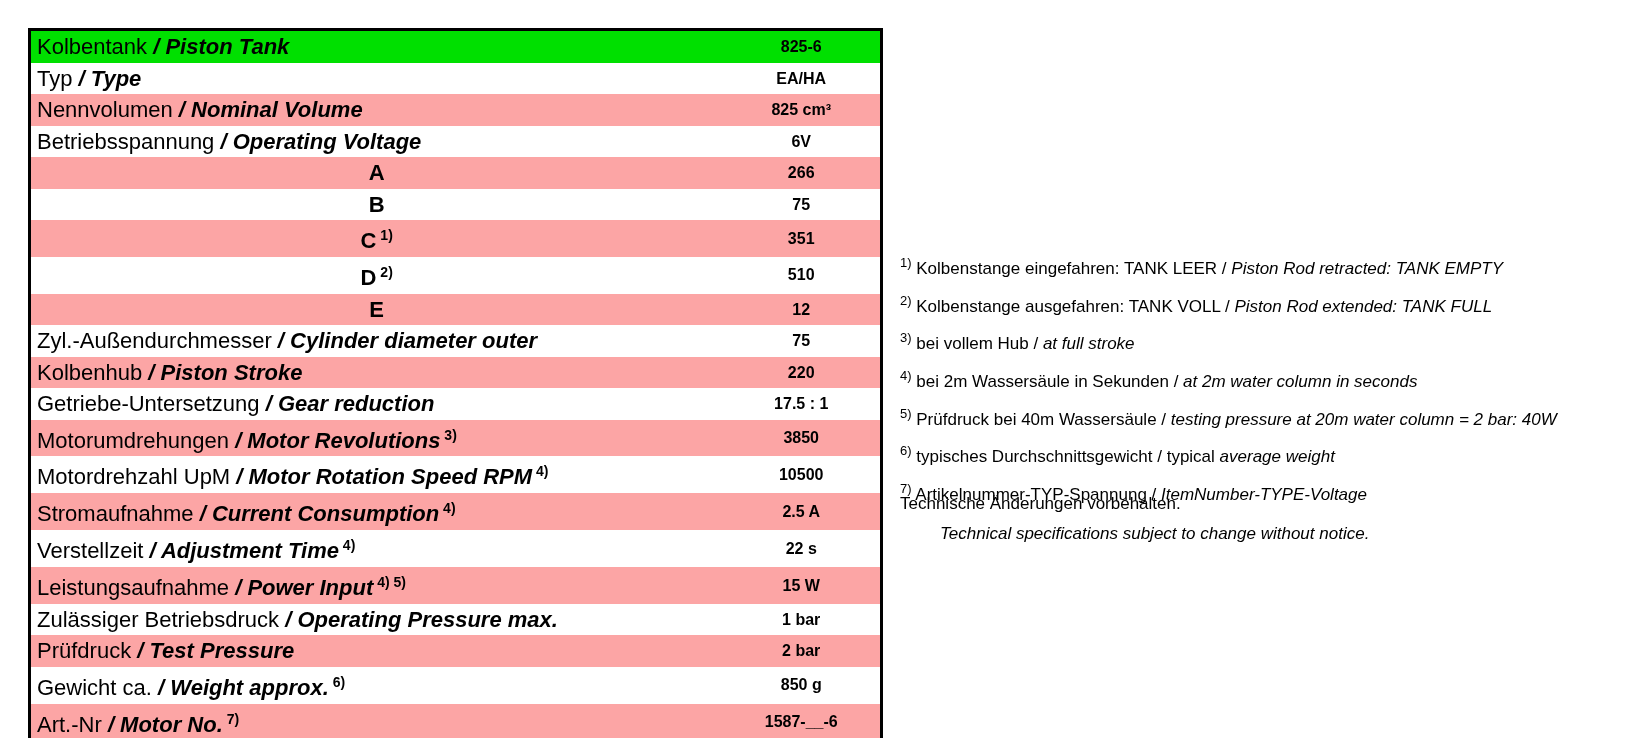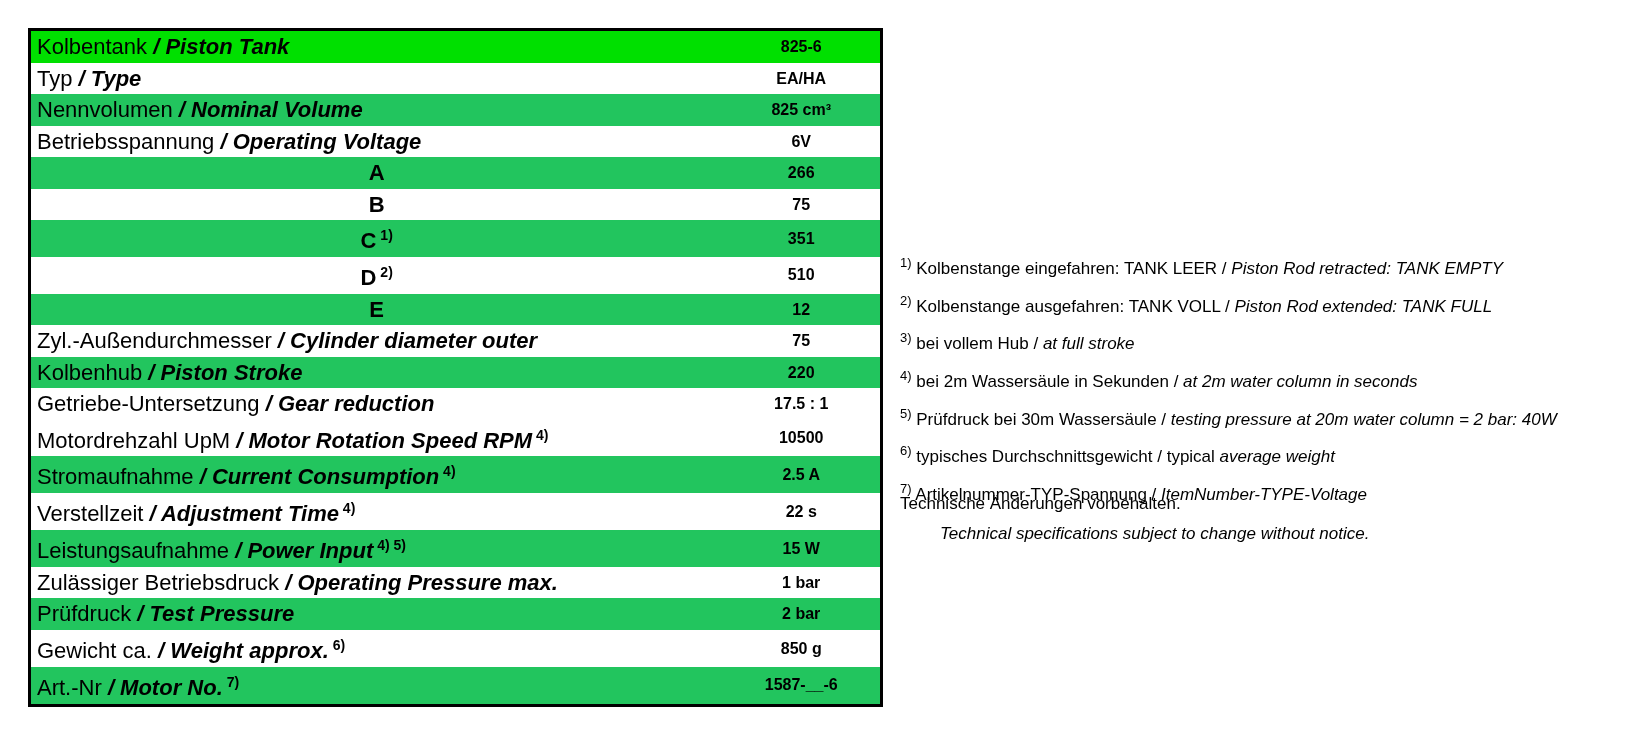--- a/index.html
+++ b/index.html
@@ -32,21 +32,21 @@
   }
   .spec-table td {
     padding: 0 6px;
     height: 31.5px;
     line-height: 31.5px;
     font-size: 22px;
     white-space: nowrap;
     vertical-align: middle;
   }
   .row-alt td {
-    background: #22c55e;
+    background: #fca5a5;
   }
   .row-head td {
     background: #00e000;
     font-weight: bold;
   }
   td.label {
     width: 700px;
     color: #000;
   }
   td.value {
@@ -164,20 +164,24 @@
           <td class="value">75</td>
         </tr>
         <tr class="row-alt">
           <td class="label"><span class="lbl-de">Kolbenhub</span><span class="lbl-sep"> / </span><span class="lbl-en">Piston Stroke</span></td>
           <td class="value">220</td>
         </tr>
         <tr class="">
           <td class="label"><span class="lbl-de">Getriebe-Untersetzung</span><span class="lbl-sep"> / </span><span class="lbl-en">Gear reduction</span></td>
           <td class="value">17.5 : 1</td>
         </tr>
+        <tr class="row-alt">
+          <td class="label"><span class="lbl-de">Motorumdrehungen</span><span class="lbl-sep"> / </span><span class="lbl-en">Motor Revolutions</span><span class="sup"> 3)</span></td>
+          <td class="value">3850</td>
+        </tr>
         <tr class="">
           <td class="label"><span class="lbl-de">Motordrehzahl UpM</span><span class="lbl-sep"> / </span><span class="lbl-en">Motor Rotation Speed RPM</span><span class="sup"> 4)</span></td>
           <td class="value">10500</td>
         </tr>
         <tr class="row-alt">
           <td class="label"><span class="lbl-de">Stromaufnahme</span><span class="lbl-sep"> / </span><span class="lbl-en">Current Consumption</span><span class="sup"> 4)</span></td>
           <td class="value">2.5 A</td>
         </tr>
         <tr class="">
           <td class="label"><span class="lbl-de">Verstellzeit</span><span class="lbl-sep"> / </span><span class="lbl-en">Adjustment Time</span><span class="sup"> 4)</span></td>
@@ -204,21 +208,21 @@
           <td class="value">1587-__-6</td>
         </tr>
       </tbody>
   </table>
 
   <div class="notes">
       <div class="note"><span class="nsup">1)</span><span> Kolbenstange eingefahren: TANK LEER / </span><span class="it">Piston Rod retracted: TANK EMPTY</span></div>
       <div class="note"><span class="nsup">2)</span><span>  Kolbenstange ausgefahren: TANK VOLL / </span><span class="it">Piston Rod extended: TANK FULL</span></div>
       <div class="note"><span class="nsup">3)</span><span> bei vollem Hub / </span><span class="it">at full stroke</span></div>
       <div class="note"><span class="nsup">4)</span><span> bei 2m Wassersäule in Sekunden / </span><span class="it">at 2m water column in seconds</span></div>
-      <div class="note"><span class="nsup">5)</span><span> Prüfdruck bei 30m Wassersäule / </span><span class="it"> testing pressure at 20m water column = 2 bar: 40W</span></div>
+      <div class="note"><span class="nsup">5)</span><span> Prüfdruck bei 40m Wassersäule / </span><span class="it"> testing pressure at 20m water column = 2 bar: 40W</span></div>
       <div class="note"><span class="nsup">6)</span><span> typisches Durchschnittsgewicht / typical </span><span class="it">average weight</span></div>
       <div class="note"><span class="nsup">7)</span><span> Artikelnummer-TYP-Spannung / </span><span class="it"> ItemNumber-TYPE-Voltage</span></div>
     </div>
 
   <div class="closing">
     <div class="line1">Technische Änderungen vorbehalten.</div>
     <div class="line2">Technical specifications subject to change without notice.</div>
   </div>
 
 </div>

